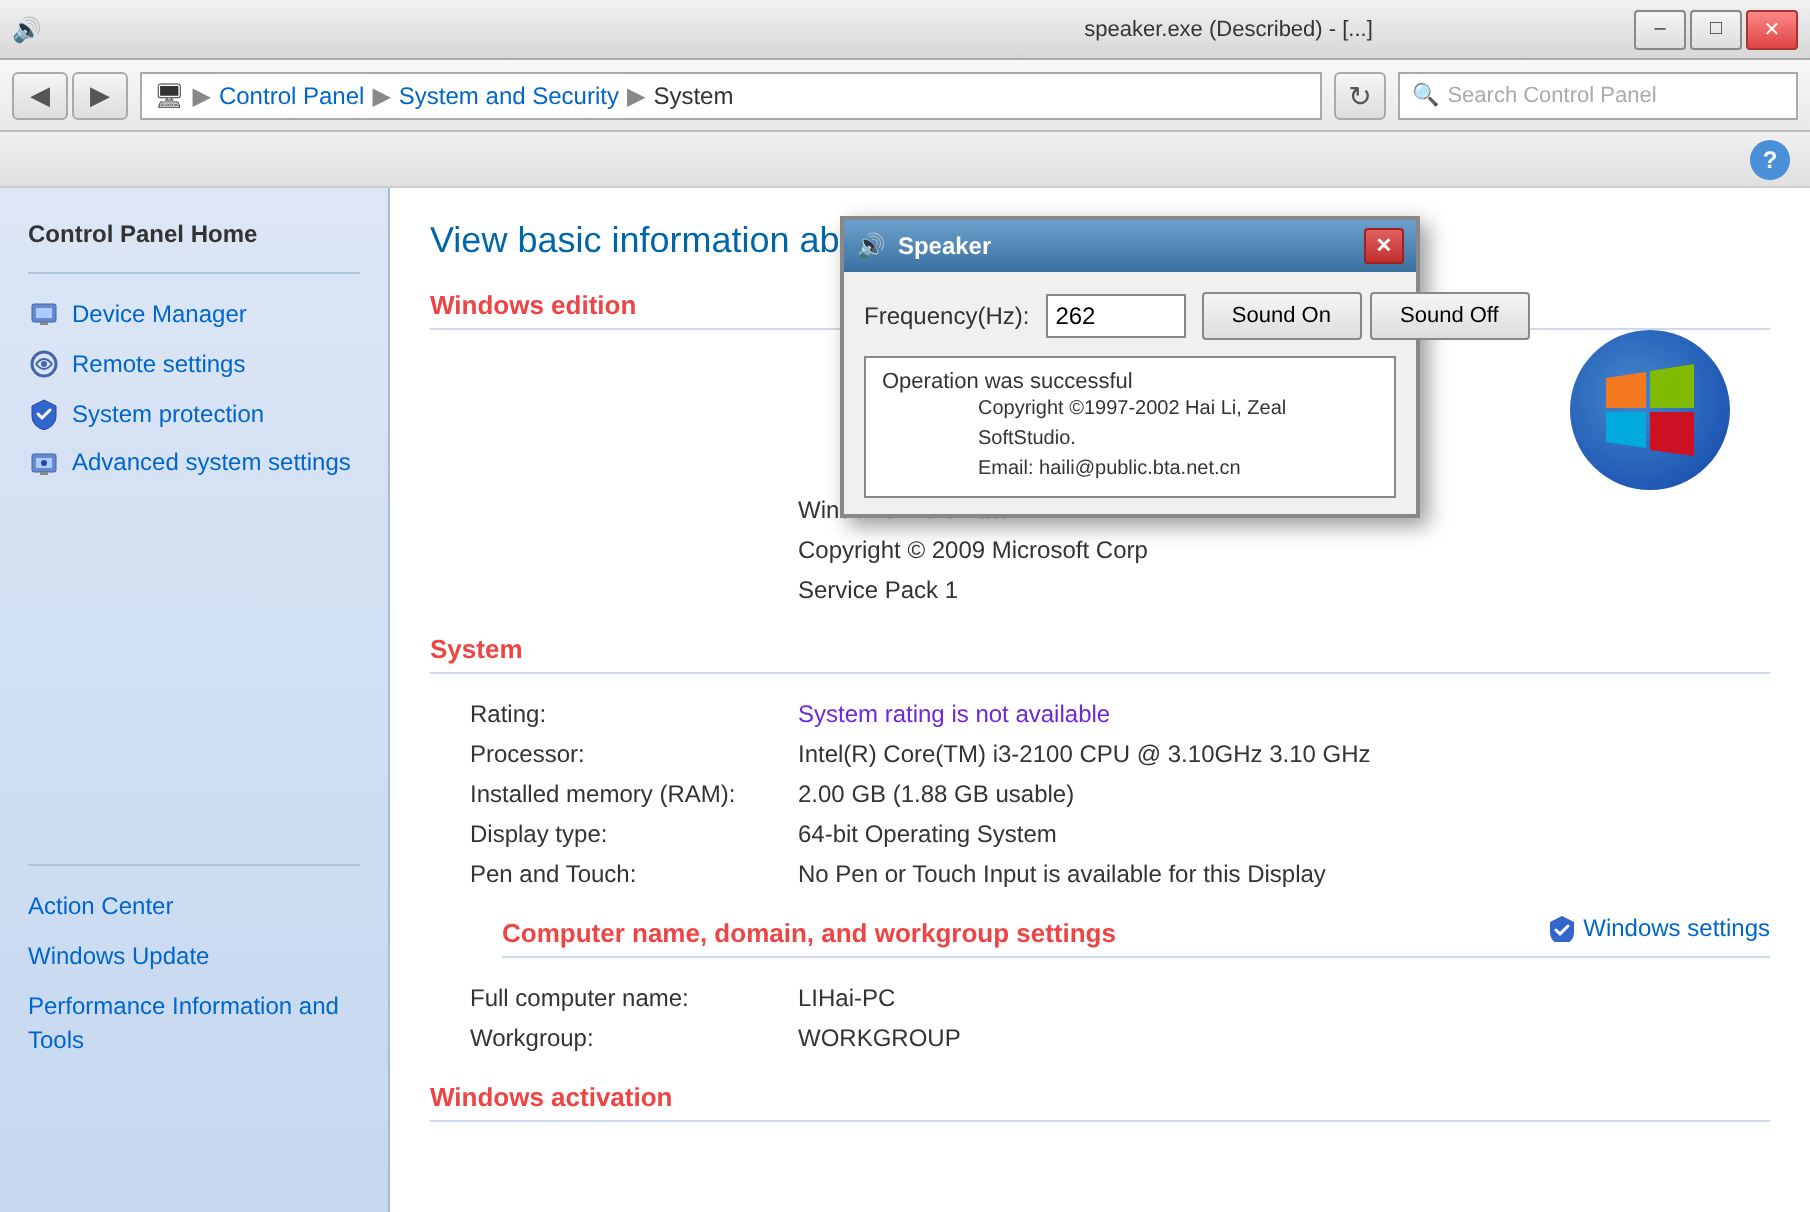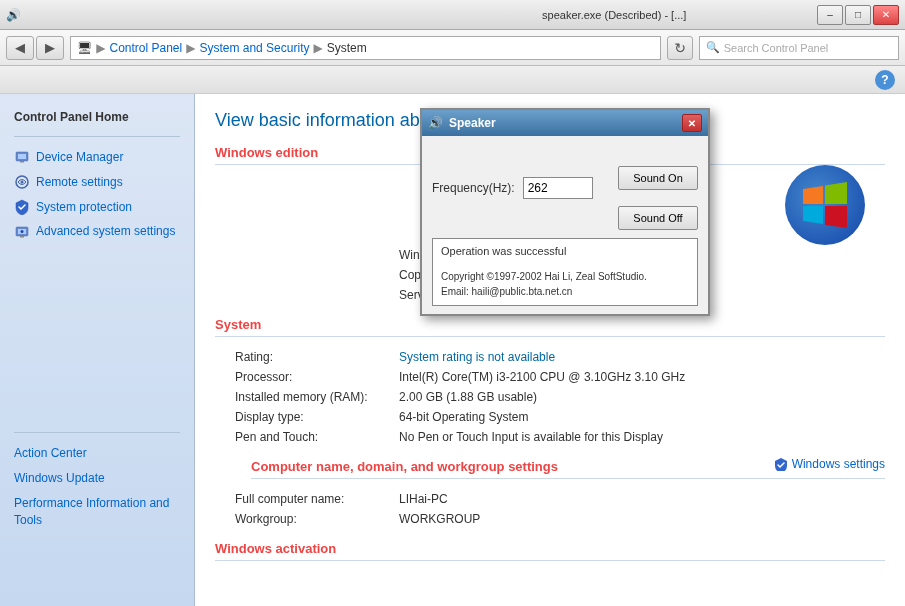--- a/index.html
+++ b/index.html
@@ -317,24 +317,23 @@
     .dialog-input {
       width: 70px;
       height: 22px;
       border: 1px solid #888;
       background: white;
       padding: 0 4px;
       font-size: 12px;
     }
     .dialog-btn-col {
       display: flex;
-      flex-direction: column;
-      gap: 16px;
+      flex-direction: row;
+      gap: 4px;
       margin-left: auto;
-      margin-top: 20px;
     }
     .dialog-btn {
       width: 80px;
       height: 24px;
       background: linear-gradient(to bottom, #f5f5f5, #ddd);
       border: 1px solid #888;
       font-size: 11px;
       cursor: pointer;
       display: flex;
       align-items: center;
@@ -343,26 +342,27 @@
     }
     .dialog-status-box {
       border: 1px solid #888;
       background: white;
       margin-top: 4px;
       padding: 6px 8px;
     }
     .dialog-status-label {
       font-size: 11px;
       color: #333;
-      margin-bottom: 12px;
+      margin-bottom: 0;
     }
     .dialog-copyright {
       font-size: 10px;
       color: #333;
       line-height: 1.5;
+      margin-left: 48px;
     }
   </style>
 </head>
 <body>
 
 <div class="title-bar">
   <div class="title-bar-left">
     <span>🔊</span>
   </div>
   <span class="title-bar-title">speaker.exe (Described) - [...]</span>
@@ -500,21 +500,21 @@
     </tbody>
       </table>
 
     <div style="margin-bottom:12px;"></div>
 
     <div class="section-header">System</div>
     <table class="info-table">
       <tbody>
           <tr>
         <td class="label-col">Rating:</td>
-        <td class="value-col value-link" style="color:#0369a1;">System rating is not available</td>
+        <td class="value-col value-link" style="color:#6d28d9;">System rating is not available</td>
       </tr>
       <tr>
         <td class="label-col">Processor:</td>
         <td class="value-col">Intel(R) Core(TM) i3-2100 CPU @ 3.10GHz  3.10 GHz</td>
       </tr>
       <tr>
         <td class="label-col">Installed memory (RAM):</td>
         <td class="value-col">2.00 GB (1.88 GB usable)</td>
       </tr>
       <tr>

